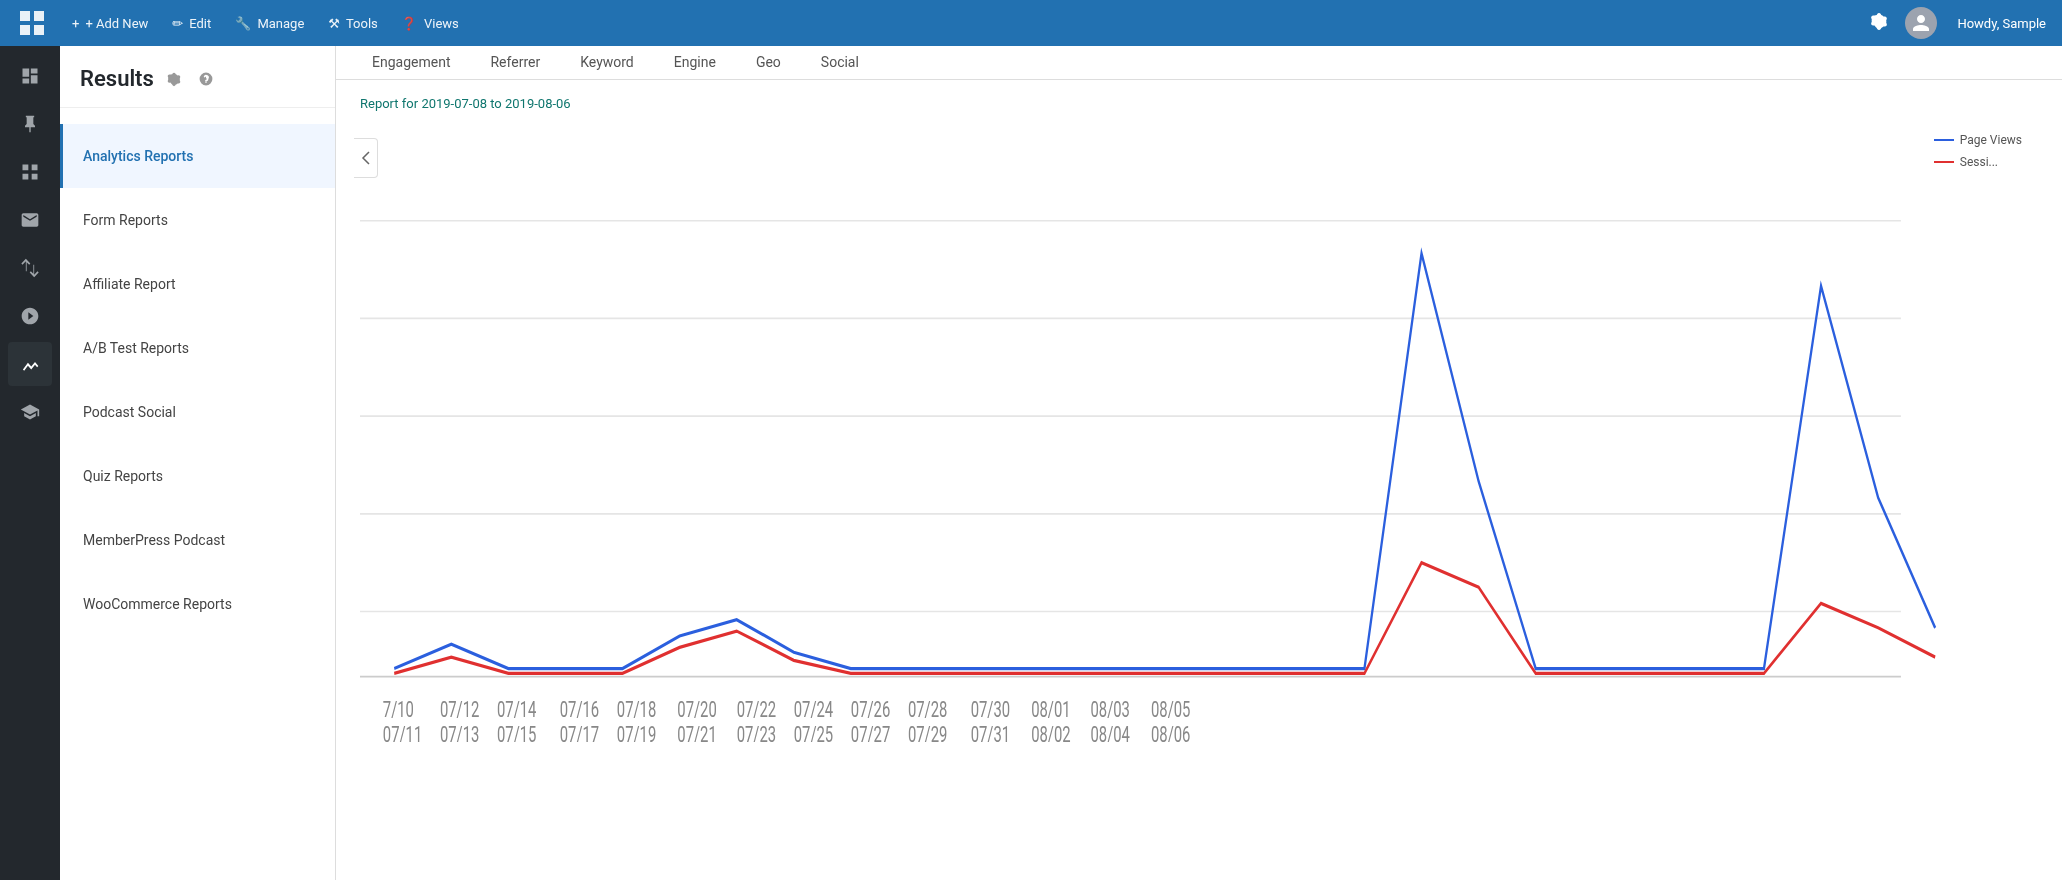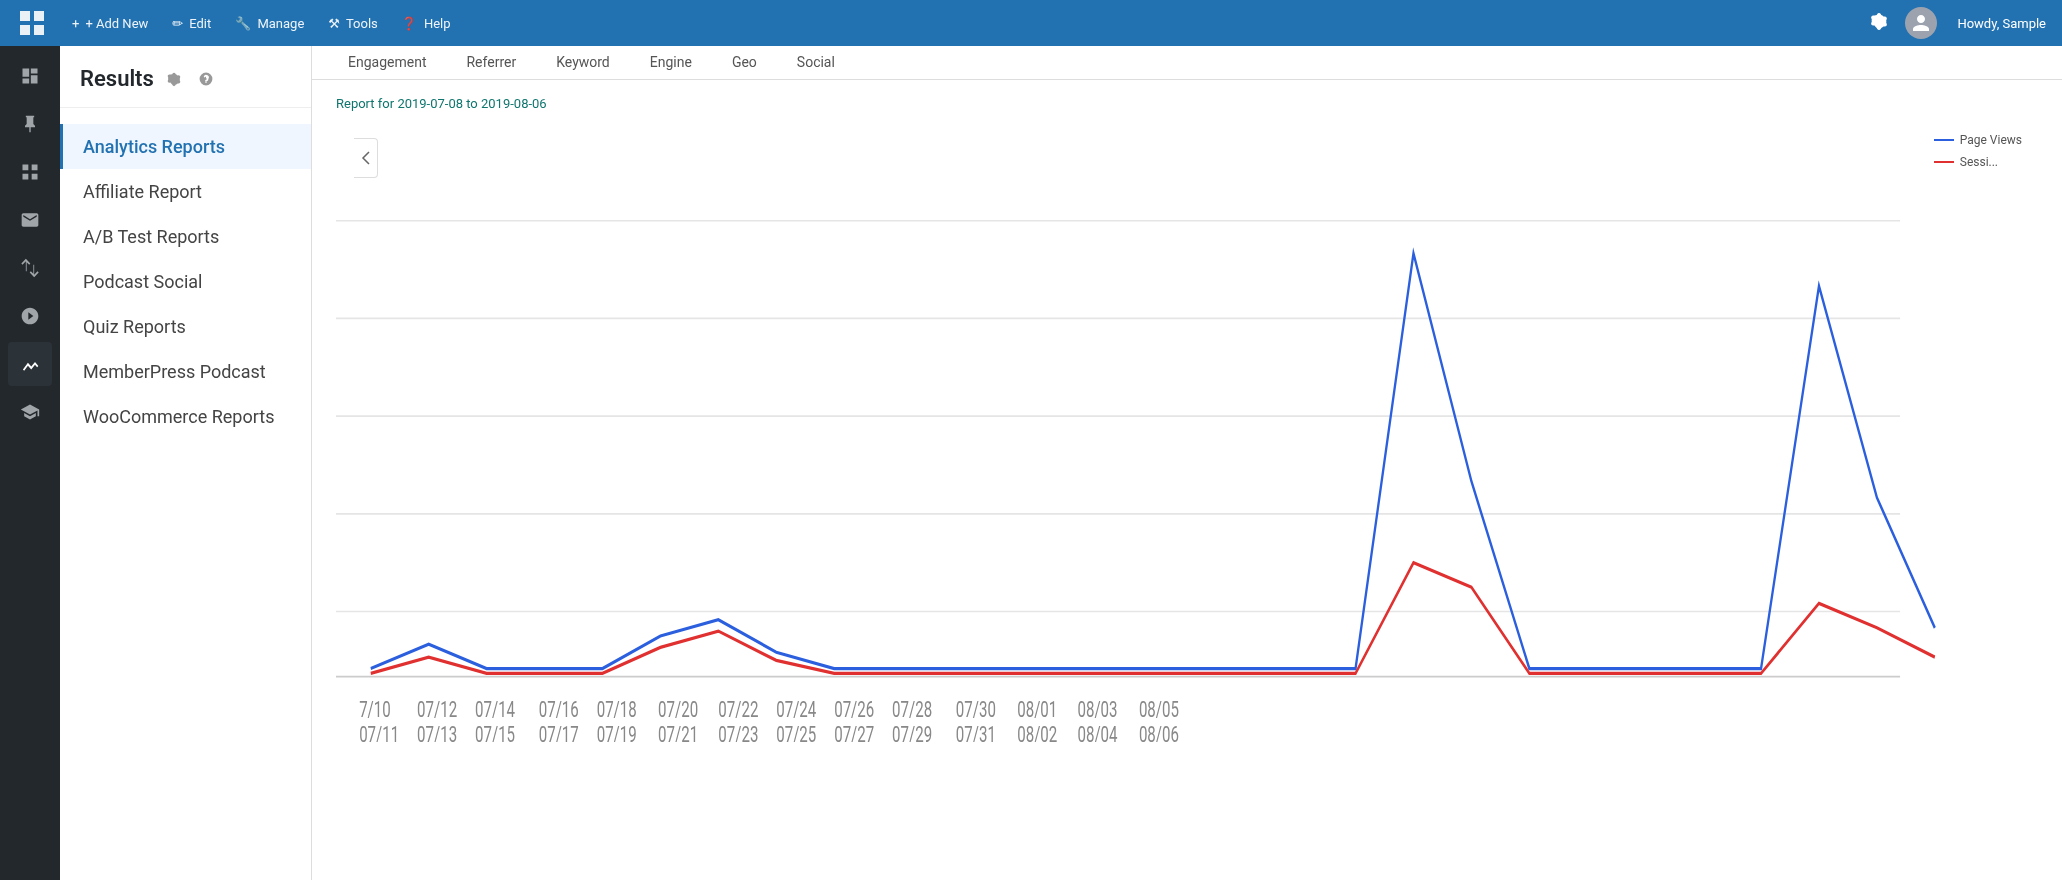--- a/index.html
+++ b/index.html
@@ -58,21 +58,21 @@
       display: flex; align-items: center; justify-content: center;
       border-radius: 4px;
       cursor: pointer;
       color: #a0a5aa;
     }
     .icon-sidebar-item:hover, .icon-sidebar-item.active { color: #fff; background: #2c3338; }
     .icon-sidebar-item svg { width: 20px; height: 20px; }
 
     
     #left-panel {
-      width: 252px;
+      width: 276px;
       background: #fff;
       border-right: 1px solid #ddd;
       display: flex;
       flex-direction: column;
       flex-shrink: 0;
       overflow-y: auto;
     }
 
     .results-header {
       display: flex;
@@ -90,22 +90,22 @@
       width: 24px; height: 24px;
       color: #999; cursor: pointer;
       display: flex; align-items: center; justify-content: center;
     }
 
     .sidebar-nav {
       padding: 16px 0;
     }
     .sidebar-nav-item {
       display: block;
-      padding: 12px 20px;
-      font-size: 18px;
+      padding: 24px 20px;
+      font-size: 14px;
       color: #444;
       cursor: pointer;
       text-decoration: none;
       border-left: 3px solid transparent;
     }
     .sidebar-nav-item.active {
       color: #2271b1;
       border-left-color: #2271b1;
       font-weight: 500;
       background: #f0f6ff;
@@ -225,21 +225,21 @@
   <div class="nav-item">
     <span>🔧</span>
     <span>Manage</span>
   </div>
   <div class="nav-item">
     <span>⚒</span>
     <span>Tools</span>
   </div>
   <div class="nav-item">
     <span>❓</span>
-    <span>Help</span>
+    <span>Views</span>
   </div>
   <div class="nav-spacer"></div>
   <div class="nav-right">
     <div class="nav-gear">
       <svg width="20" height="20" viewBox="0 0 20 20" fill="white">
         <path d="M10 12.5a2.5 2.5 0 100-5 2.5 2.5 0 000 5z"></path>
         <path fill-rule="evenodd" d="M8.257 3.099c.765-1.36 2.722-1.36 3.486 0l.54.963A7.007 7.007 0 0114.5 5.5l1.1-.08c1.56-.112 2.74 1.417 2.09 2.84l-.45.99a7.007 7.007 0 010 2.5l.45.99c.65 1.423-.53 2.952-2.09 2.84l-1.1-.08a7.007 7.007 0 01-2.217 1.438l-.54.963c-.764 1.36-2.72 1.36-3.486 0l-.54-.963A7.007 7.007 0 015.5 14.5l-1.1.08c-1.56.112-2.74-1.417-2.09-2.84l.45-.99a7.007 7.007 0 010-2.5l-.45-.99C1.66 5.837 2.84 4.308 4.4 4.42l1.1.08A7.007 7.007 0 017.717 4.062l.54-.963z"></path>
       </svg>
     </div>
     <div class="nav-user">
@@ -317,20 +317,21 @@
       </div>
       <div class="results-icon">
         <svg width="16" height="16" viewBox="0 0 20 20" fill="#999">
           <path fill-rule="evenodd" d="M18 10a8 8 0 11-16 0 8 8 0 0116 0zm-8-3a1 1 0 00-.867.5 1 1 0 11-1.731-1A3 3 0 0113 10a3 3 0 01-2 2.83V13a1 1 0 11-2 0v-1a1 1 0 011-1 1 1 0 100-2zm0 8a1 1 0 100-2 1 1 0 000 2z"></path>
         </svg>
       </div>
     </div>
 
     <nav class="sidebar-nav">
       <a class="sidebar-nav-item active">Analytics Reports</a>
+      <a class="sidebar-nav-item">Form Reports</a>
       <a class="sidebar-nav-item">Affiliate Report</a>
       <a class="sidebar-nav-item">A/B Test Reports</a>
       <a class="sidebar-nav-item">Podcast Social</a>
       <a class="sidebar-nav-item">Quiz Reports</a>
       <a class="sidebar-nav-item">MemberPress Podcast</a>
       <a class="sidebar-nav-item">WooCommerce Reports</a>
     </nav>
   </div>
 
   <div id="collapse-btn">

